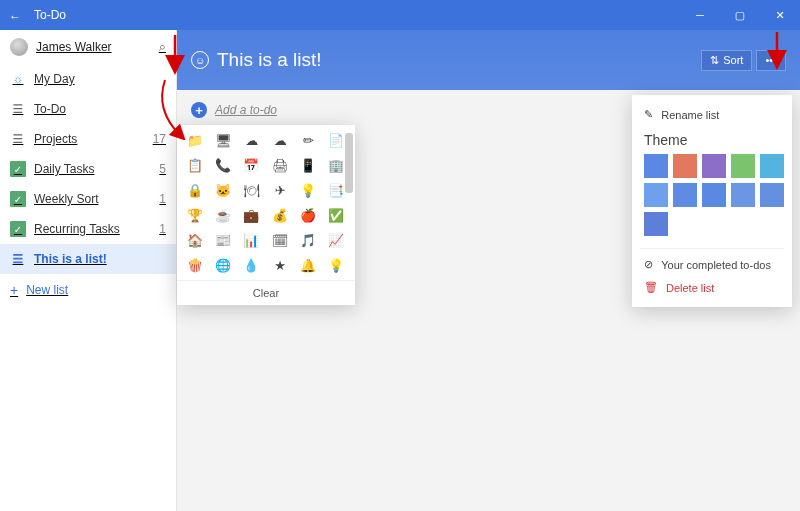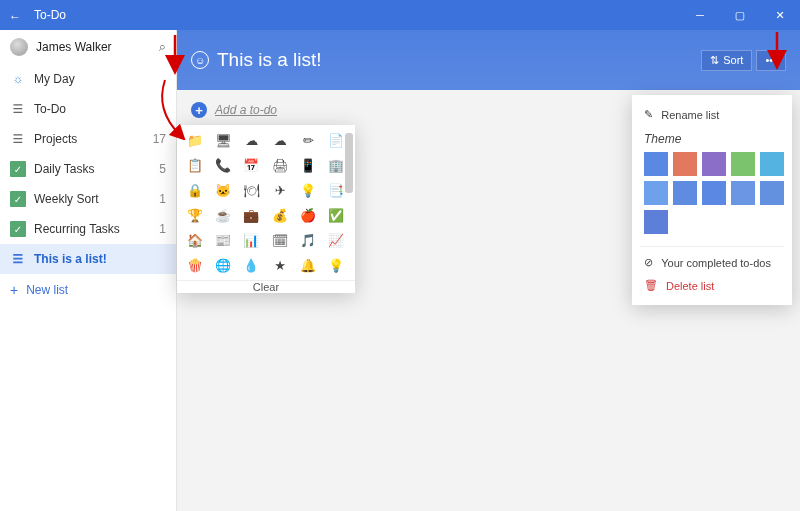--- a/index.html
+++ b/index.html
@@ -6,21 +6,21 @@
 body { width: 800px; height: 511px; overflow: hidden; background: #fff; position: relative; }
 
 
 .titlebar { height: 30px; background: #3c72db; display: flex; align-items: center; color: #fff; font-size: 12px; }
 .titlebar .back { width: 30px; text-align: center; cursor: pointer; }
 .titlebar .title { flex: 1; font-size: 12px; padding-left: 4px; }
 .winbtn { width: 40px; height: 30px; display: flex; align-items: center; justify-content: center; cursor: pointer; font-size: 11px; }
 
 
 .layout { display: flex; height: calc(100% - 30px); }
-.sidebar { width: 177px; background: #fff; border-right: 1px solid #e5e5e5; display: flex; flex-direction: column; }
+.sidebar { width: 177px; background: #fff; border-right: 1px solid #e5e5e5; display: flex; flex-direction: column; text-decoration: underline; }
 .main { flex: 1; background: #f3f3f3; position: relative; }
 
 
 .sb-header { display: flex; align-items: center; padding: 8px 10px; gap: 8px; }
 .avatar { width: 18px; height: 18px; border-radius: 50%; background: radial-gradient(circle at 40% 35%, #ddd 0%, #999 100%); }
 .sb-name { flex: 1; font-size: 12px; color: #222; }
 .sb-search { color: #666; font-size: 13px; }
 
 
 .sb-item { display: flex; align-items: center; padding: 7px 10px; gap: 8px; font-size: 12px; color: #333; cursor: pointer; }
@@ -45,27 +45,27 @@
 .addtodo { display: flex; align-items: center; gap: 8px; padding: 12px 14px; font-size: 12px; color: #3c72db; }
 .addtodo .plusc { width: 16px; height: 16px; background: #3c72db; border-radius: 50%; color: #fff; display: flex; align-items: center; justify-content: center; font-size: 13px; font-weight: bold; }
 .addph { color: #8a8a8a; font-style: italic; text-decoration: underline; }
 .empty { text-align: center; color: #777; font-size: 11px; margin-top: 190px; }
 
 
 .emoji-picker { position: absolute; left: 177px; top: 125px; width: 178px; background: #fff; box-shadow: 0 4px 20px rgba(0,0,0,0.2); z-index: 5; }
 .emoji-grid { height: 155px; overflow-y: hidden; padding: 8px 6px; display: grid; grid-template-columns: repeat(6, 1fr); gap: 10px 4px; position: relative; }
 .emoji-cell { font-size: 13px; text-align: center; color: #444; cursor: pointer; }
 .emoji-scroll { position: absolute; right: 2px; top: 8px; width: 8px; height: 60px; background: #cdcdcd; border-radius: 3px; }
-.emoji-clear { border-top: 1px solid #eee; text-align: center; font-size: 11px; color: #555; cursor: pointer; }
+.emoji-clear { border-top: 1px solid #eee; text-align: center; padding: 6px; font-size: 11px; color: #555; cursor: pointer; }
 
 
 .ctxmenu { position: absolute; right: 8px; top: 95px; width: 160px; background: #fff; box-shadow: 0 4px 20px rgba(0,0,0,0.2); padding: 8px; z-index: 5; font-size: 11px; }
 .ctx-row { display: flex; align-items: center; gap: 8px; padding: 5px 4px; color: #444; cursor: pointer; }
 .ctx-row.delete { color: #d13438; }
-.ctx-label { font-size: 12px; color: #444; padding: 6px 4px 4px; font-style: italic; }
+.ctx-label { font-size: 14px; color: #444; padding: 6px 4px 4px; }
 .swatches { display: grid; grid-template-columns: repeat(5, 1fr); gap: 5px; padding: 2px 4px 8px; }
 .swatch { width: 24px; height: 24px; cursor: pointer; }
 .ctx-divider { height: 1px; background: #eee; margin: 4px 0; }
 
 
 .annot { position: absolute; z-index: 20; pointer-events: none; }
 </style>
 </head>
 <body>
 

